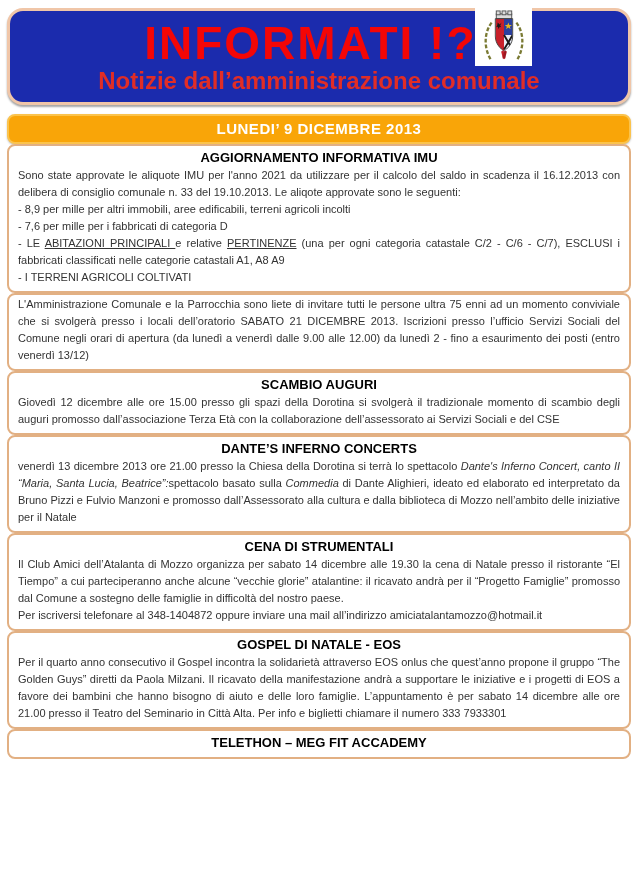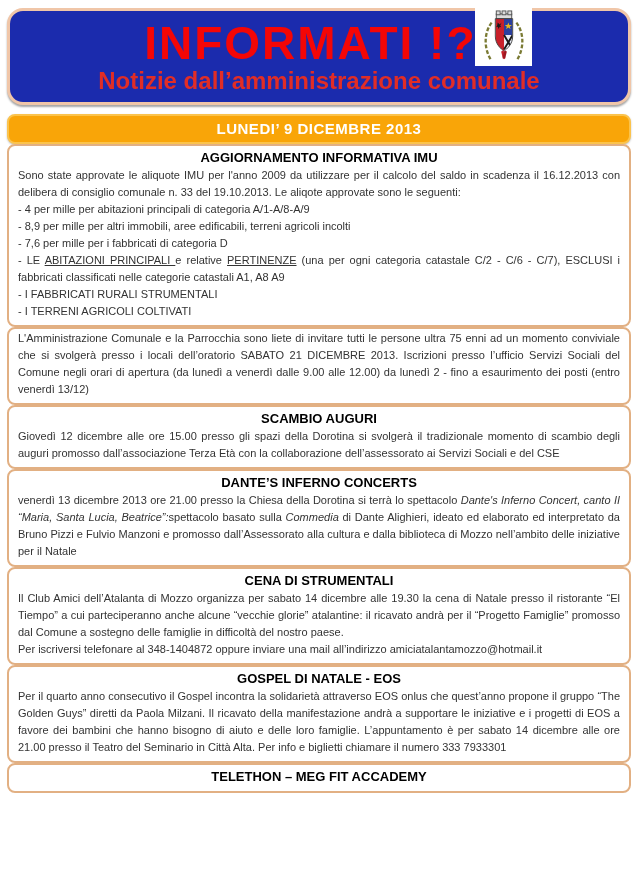--- a/index.html
+++ b/index.html
@@ -138,26 +138,24 @@
       </svg>
     </div>
   </header>
 
   <div class="datebar">LUNEDI’ 9 DICEMBRE 2013</div>
 
   <main>
     <section class="box">
       <h2>AGGIORNAMENTO INFORMATIVA IMU</h2>
       <div>
-          <p class="para"><span>Sono state approvate le aliquote IMU per l'anno 2009 da utilizzare per il calcolo del saldo </span><span class="b">in scadenza il 16.12.2013</span><span> con delibera di consiglio comunale n. 33 del 19.10.2013. Le aliqote approvate sono le seguenti:</span></p>
-          <p class="para"><span>- 4 per mille per abitazioni principali di categoria A/1-A/8-A/9</span></p>
+          <p class="para"><span>Sono state approvate le aliquote IMU per l'anno 2021 da utilizzare per il calcolo del saldo </span><span class="b">in scadenza il 16.12.2013</span><span> con delibera di consiglio comunale n. 33 del 19.10.2013. Le aliqote approvate sono le seguenti:</span></p>
           <p class="para"><span>- 8,9 per mille per altri immobili, aree edificabili, terreni agricoli incolti</span></p>
           <p class="para"><span>- 7,6 per mille per i fabbricati di categoria D</span></p>
           <p class="para"><span>- </span><span class="b">LE </span><span class="b u">ABITAZIONI PRINCIPALI </span><span>e relative </span><span class="b u">PERTINENZE</span><span class="b"> </span><span class="b">(una per ogni categoria catastale C/2 - C/6 - C/7)</span><span>, ESCLUSI i fabbricati classificati nelle categorie catastali A1, A8 A9</span></p>
-          <p class="para"><span>- I FABBRICATI RURALI STRUMENTALI</span></p>
           <p class="para"><span>- I TERRENI AGRICOLI COLTIVATI</span></p>
         </div>
     </section>
 
     <section class="box">
       <div>
           <p class="para"><span>L'Amministrazione Comunale e la Parrocchia sono liete di invitare tutti le persone ultra 75 enni ad un momento conviviale che si svolgerà presso i locali dell’oratorio </span><span class="b">SABATO 21 DICEMBRE 2013</span><span>. Iscrizioni presso l’ufficio Servizi Sociali del Comune negli orari di apertura (da lunedì a venerdì dalle 9.00 alle 12.00)  </span><span class="b">da lunedì 2 - fino a esaurimento dei  posti (entro venerdì 13/12)</span></p>
         </div>
     </section>
 

